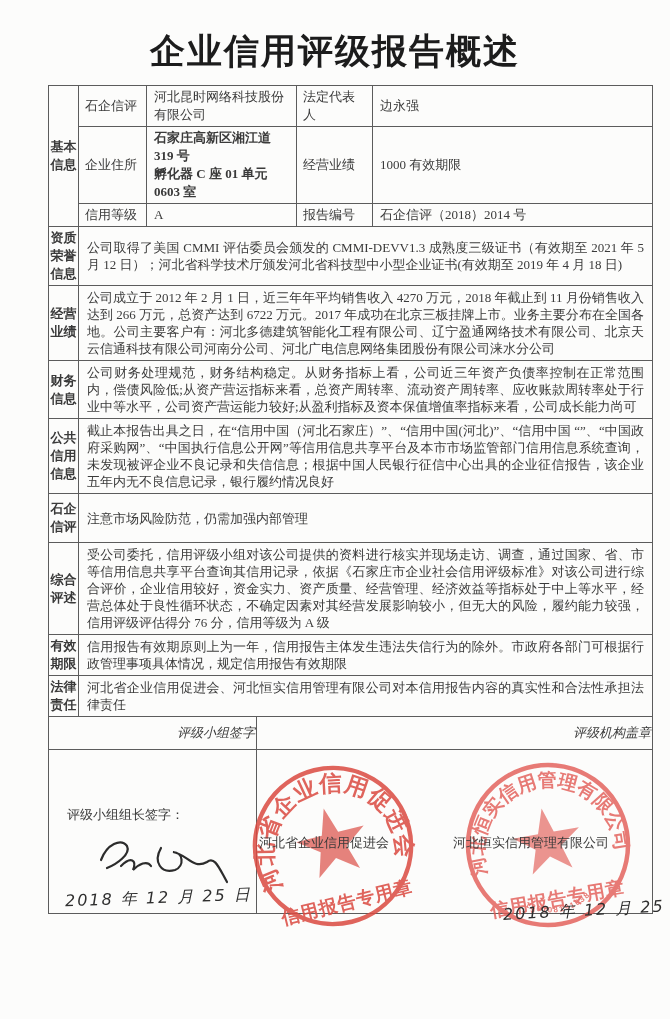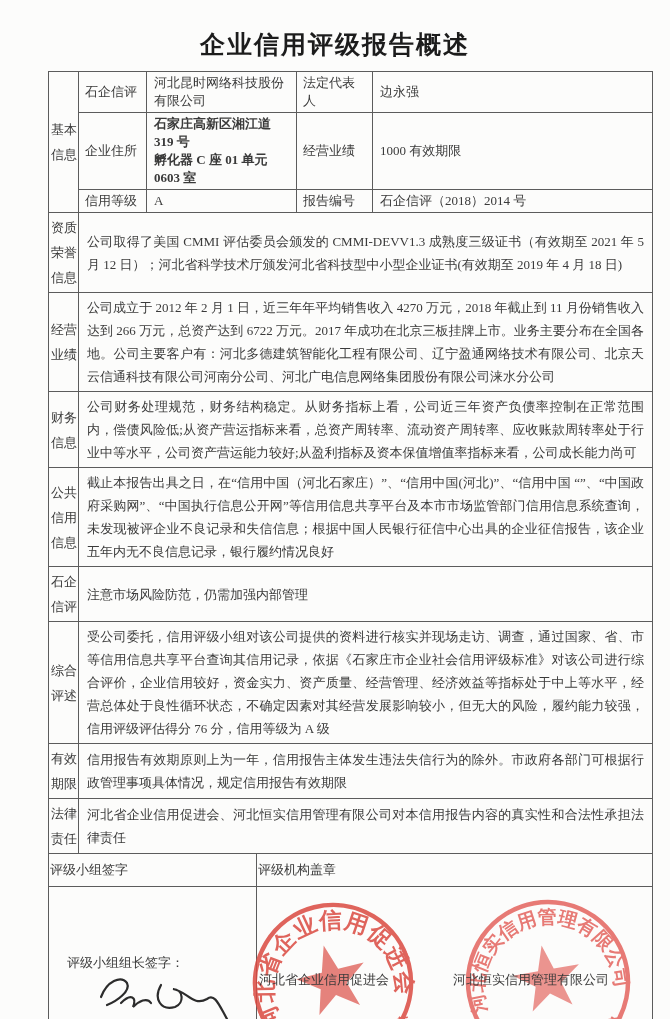--- a/index.html
+++ b/index.html
@@ -3,36 +3,36 @@
 <meta charset="utf-8">
 <style>
   html,body { margin:0; padding:0; background:#ffffff; }
   .page {
     width:670px; height:1019px; background:#fcfcfb; position:relative; overflow:hidden;
     font-family:"Liberation Serif","DejaVu Serif",serif; color:#3a3a3a;
   }
   .title {
     margin:28px 0 10px 0; text-align:center;
     font-family:"Liberation Sans","DejaVu Sans",sans-serif; font-weight:bold;
-    font-size:25px; letter-spacing:2px; color:#1c1c1c;
+    font-size:35px; letter-spacing:2px; color:#1c1c1c;
   }
   table.doc { border-collapse:collapse; margin-left:48px; width:604px; table-layout:fixed; }
   table.doc td { border:1px solid #5c5c5c; font-size:13px; vertical-align:middle; color:#3a3a3a; }
-  td.sec { text-align:right; padding:2px 1px; line-height:25px; font-size:12.5px; word-break:break-all; }
+  td.sec { text-align:center; padding:2px 1px; line-height:18px; font-size:12.5px; word-break:break-all;font-weight:bold; }
   td.lbl { padding:2px 6px; }
   td.val { padding:2px 7px; }
   .pre  { white-space:pre-line;font-weight:bold; }
-  td.txt { padding:3px 8px; line-height:23px; text-align:justify; word-break:break-all; vertical-align:middle;margin-left:32px; }
+  td.txt { padding:3px 8px; line-height:17px; text-align:justify; word-break:break-all; vertical-align:middle;margin-left:32px; }
   tr.row-risk td { height:42px; }
   table.ftr { border-collapse:collapse; margin-left:48px; width:604px; table-layout:fixed; margin-top:-1px; }
   table.ftr td { border:1px solid #5c5c5c; font-size:13px; color:#3a3a3a; }
-  tr.ftr-head td { height:30px; text-align:left; }
+  tr.ftr-head td { height:30px; text-align:right;font-style:italic; }
   tr.ftr-body td { height:163px; vertical-align:top; position:relative; padding:0; overflow:visible; }
   .abs { position:absolute; }
-  .sign-label { left:18px; top:67px; font-size:13px; white-space:nowrap; }
+  .sign-label { left:18px; top:56px; font-size:13px; white-space:nowrap; }
   .org-name { top:84px; font-size:13px; white-space:nowrap; z-index:3; }
   .handwrite {
     font-family:"DejaVu Sans",sans-serif; font-style:italic; font-size:16px;
     letter-spacing:2px; color:#2f2f2f; white-space:nowrap; z-index:4;
   }
   .sign-date  { right:4px; top:138px; transform:rotate(-2deg); }
   .stamp-date { left:246px; top:150px; transform:rotate(-3deg); }
   .sig-svg   { left:38px; top:76px; }
   .stamp { z-index:2; }
   .stamp text { font-family:"Liberation Sans","DejaVu Sans",sans-serif; font-weight:bold; }

